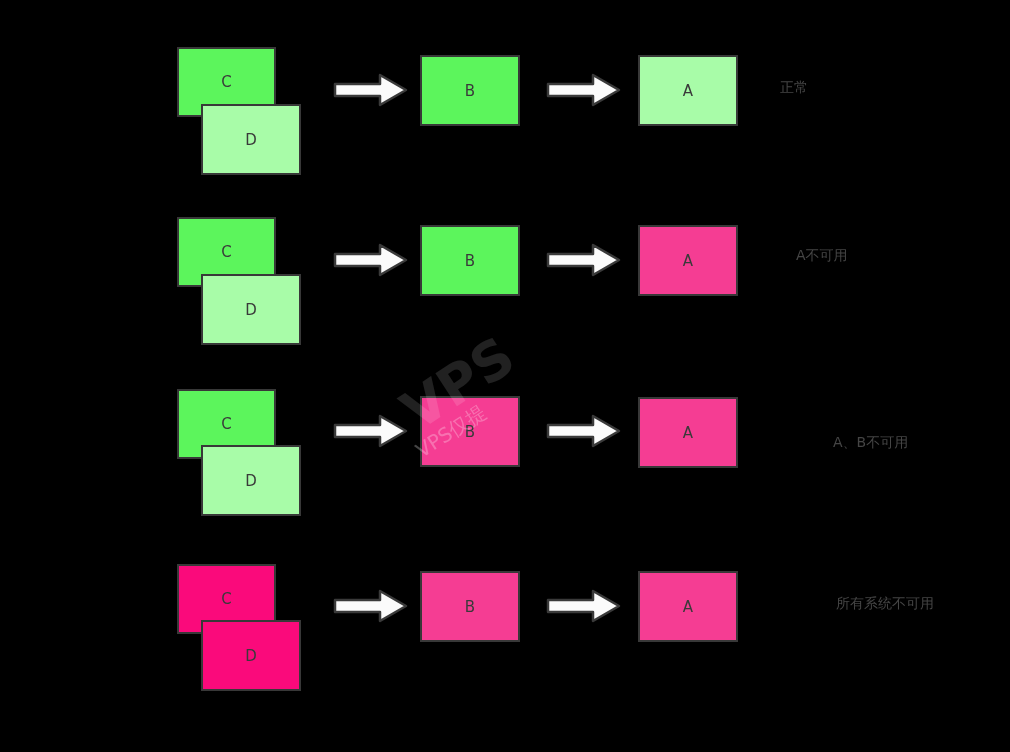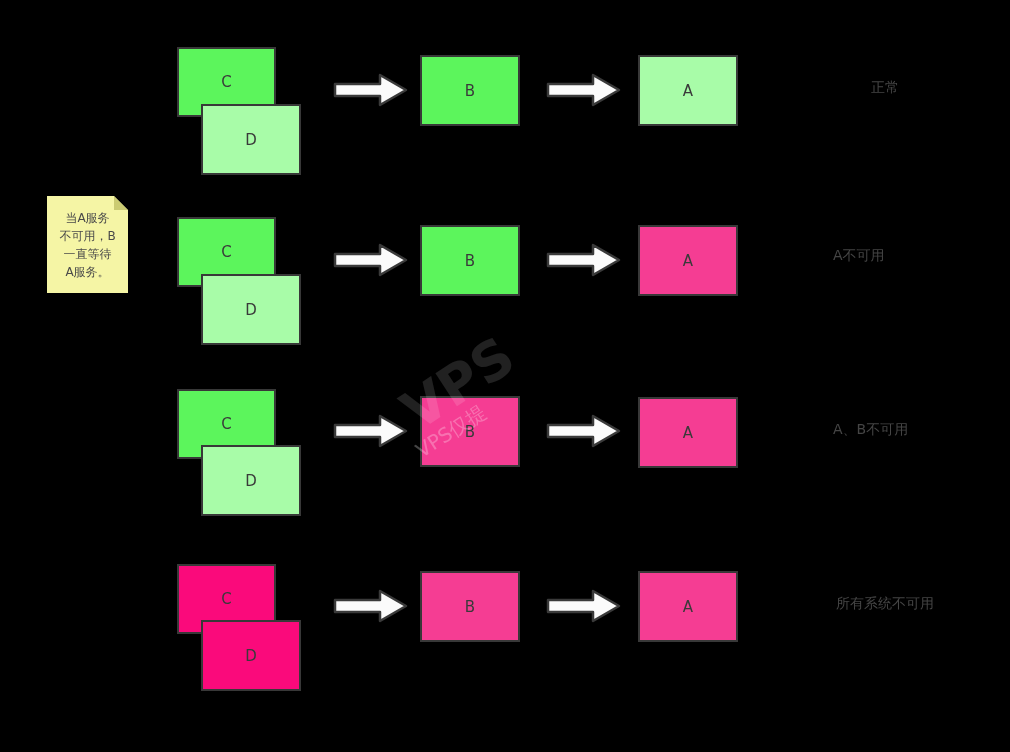--- a/index.html
+++ b/index.html
@@ -35,75 +35,68 @@
   .wm-small{
     left:412px;top:418px;font-size:20px;
     color:rgba(255,255,255,0.27);transform:rotate(-33deg);
   }
 </style>
 </head>
 <body>
 
 <div id="canvas">
 
-  <div class="note">
-    <div>当A服务</div>
-    <div>不可用，B</div>
-    <div>一直等待</div>
-    <div>A服务。</div>
-    <div class="note-fold"></div>
-  </div>
 
   <div class="box" style="left: 177px; top: 47px; width: 99px; height: 70px; background: rgb(92, 245, 92);">C</div>
   <div class="box" style="left: 201px; top: 104px; background: rgb(168, 252, 168);">D</div>
   <div class="arrow" style="left:333px;top:72px">
     <svg width="77" height="36" viewBox="0 0 77 36">
         <polygon points="2,12 47,12 47,3 73,18 47,33 47,24 2,24" fill="#fbfbfb" stroke="#3a3a3a" stroke-width="2.5" stroke-linejoin="round"></polygon>
       </svg>
   </div>
   <div class="box" style="left: 420px; top: 55px; background: rgb(92, 245, 92);">B</div>
   <div class="arrow" style="left:546px;top:72px">
     <svg width="77" height="36" viewBox="0 0 77 36">
         <polygon points="2,12 47,12 47,3 73,18 47,33 47,24 2,24" fill="#fbfbfb" stroke="#3a3a3a" stroke-width="2.5" stroke-linejoin="round"></polygon>
       </svg>
   </div>
   <div class="box" style="left: 638px; top: 55px; background: rgb(168, 252, 168);">A</div>
-  <div class="row-label" style="left:871px;top:79px">正常</div>
+  <div class="row-label" style="left:780px;top:79px">正常</div>
 
   <div class="box" style="left: 177px; top: 217px; width: 99px; height: 70px; background: rgb(92, 245, 92);">C</div>
   <div class="box" style="left: 201px; top: 274px; background: rgb(168, 252, 168);">D</div>
   <div class="arrow" style="left:333px;top:242px">
     <svg width="77" height="36" viewBox="0 0 77 36">
         <polygon points="2,12 47,12 47,3 73,18 47,33 47,24 2,24" fill="#fbfbfb" stroke="#3a3a3a" stroke-width="2.5" stroke-linejoin="round"></polygon>
       </svg>
   </div>
   <div class="box" style="left: 420px; top: 225px; background: rgb(92, 245, 92);">B</div>
   <div class="arrow" style="left:546px;top:242px">
     <svg width="77" height="36" viewBox="0 0 77 36">
         <polygon points="2,12 47,12 47,3 73,18 47,33 47,24 2,24" fill="#fbfbfb" stroke="#3a3a3a" stroke-width="2.5" stroke-linejoin="round"></polygon>
       </svg>
   </div>
   <div class="box" style="left: 638px; top: 225px; background: rgb(245, 61, 147);">A</div>
-  <div class="row-label" style="left:833px;top:247px">A不可用</div>
+  <div class="row-label" style="left:796px;top:247px">A不可用</div>
 
   <div class="box" style="left: 177px; top: 389px; width: 99px; height: 70px; background: rgb(92, 245, 92);">C</div>
   <div class="box" style="left: 201px; top: 445px; background: rgb(168, 252, 168);">D</div>
   <div class="arrow" style="left:333px;top:413px">
     <svg width="77" height="36" viewBox="0 0 77 36">
         <polygon points="2,12 47,12 47,3 73,18 47,33 47,24 2,24" fill="#fbfbfb" stroke="#3a3a3a" stroke-width="2.5" stroke-linejoin="round"></polygon>
       </svg>
   </div>
   <div class="box" style="left: 420px; top: 396px; background: rgb(245, 61, 147);">B</div>
   <div class="arrow" style="left:546px;top:413px">
     <svg width="77" height="36" viewBox="0 0 77 36">
         <polygon points="2,12 47,12 47,3 73,18 47,33 47,24 2,24" fill="#fbfbfb" stroke="#3a3a3a" stroke-width="2.5" stroke-linejoin="round"></polygon>
       </svg>
   </div>
   <div class="box" style="left: 638px; top: 397px; background: rgb(245, 61, 147);">A</div>
-  <div class="row-label" style="left:833px;top:421px">A、B不可用</div>
+  <div class="row-label" style="left:833px;top:434px">A、B不可用</div>
 
   <div class="watermark wm-big">VPS</div>
   <div class="watermark wm-small">VPS仅提</div>
 
   <div class="box" style="left: 177px; top: 564px; width: 99px; height: 70px; background: rgb(250, 10, 123);">C</div>
   <div class="box" style="left: 201px; top: 620px; background: rgb(250, 10, 123);">D</div>
   <div class="arrow" style="left:333px;top:588px">
     <svg width="77" height="36" viewBox="0 0 77 36">
         <polygon points="2,12 47,12 47,3 73,18 47,33 47,24 2,24" fill="#fbfbfb" stroke="#3a3a3a" stroke-width="2.5" stroke-linejoin="round"></polygon>
       </svg>

